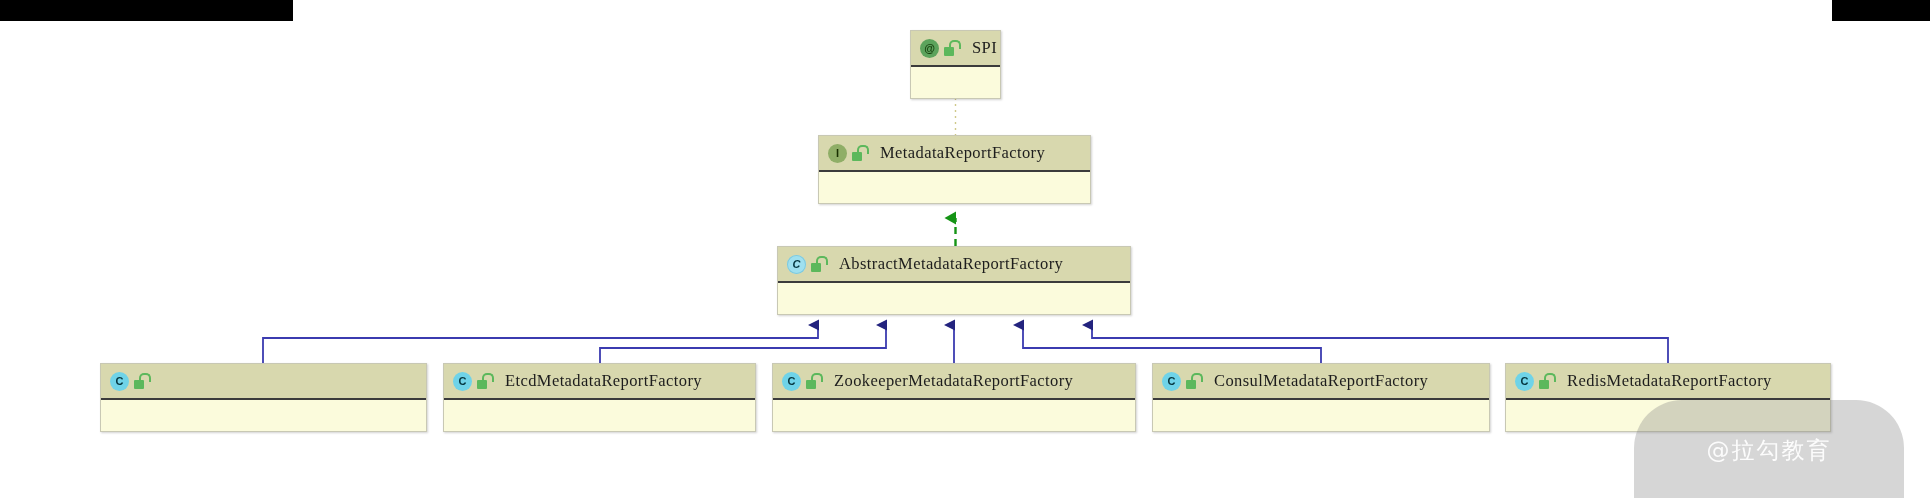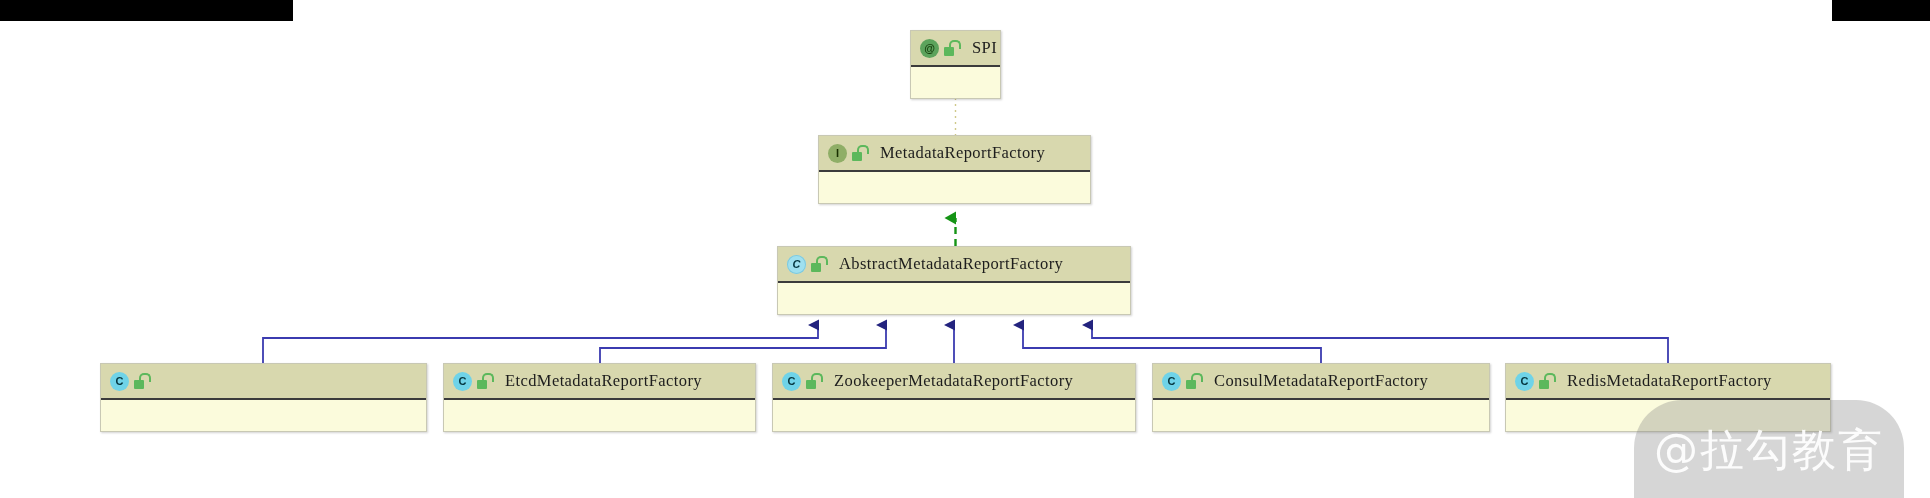--- a/index.html
+++ b/index.html
@@ -120,21 +120,21 @@
     height: 100px;
     background: rgba(130,130,130,0.33);
     border-radius: 48px 48px 0 0;
     display: flex;
     align-items: center;
     justify-content: center;
     pointer-events: none;
   }
   #watermark span {
     font-family: "DejaVu Sans", sans-serif;
-    font-size: 44px;
+    font-size: 23px;
     color: rgba(255,255,255,0.92);
     letter-spacing: 2px;
     white-space: nowrap;
   }
 </style>
 </head>
 <body>
 
 <div id="canvas">
 

